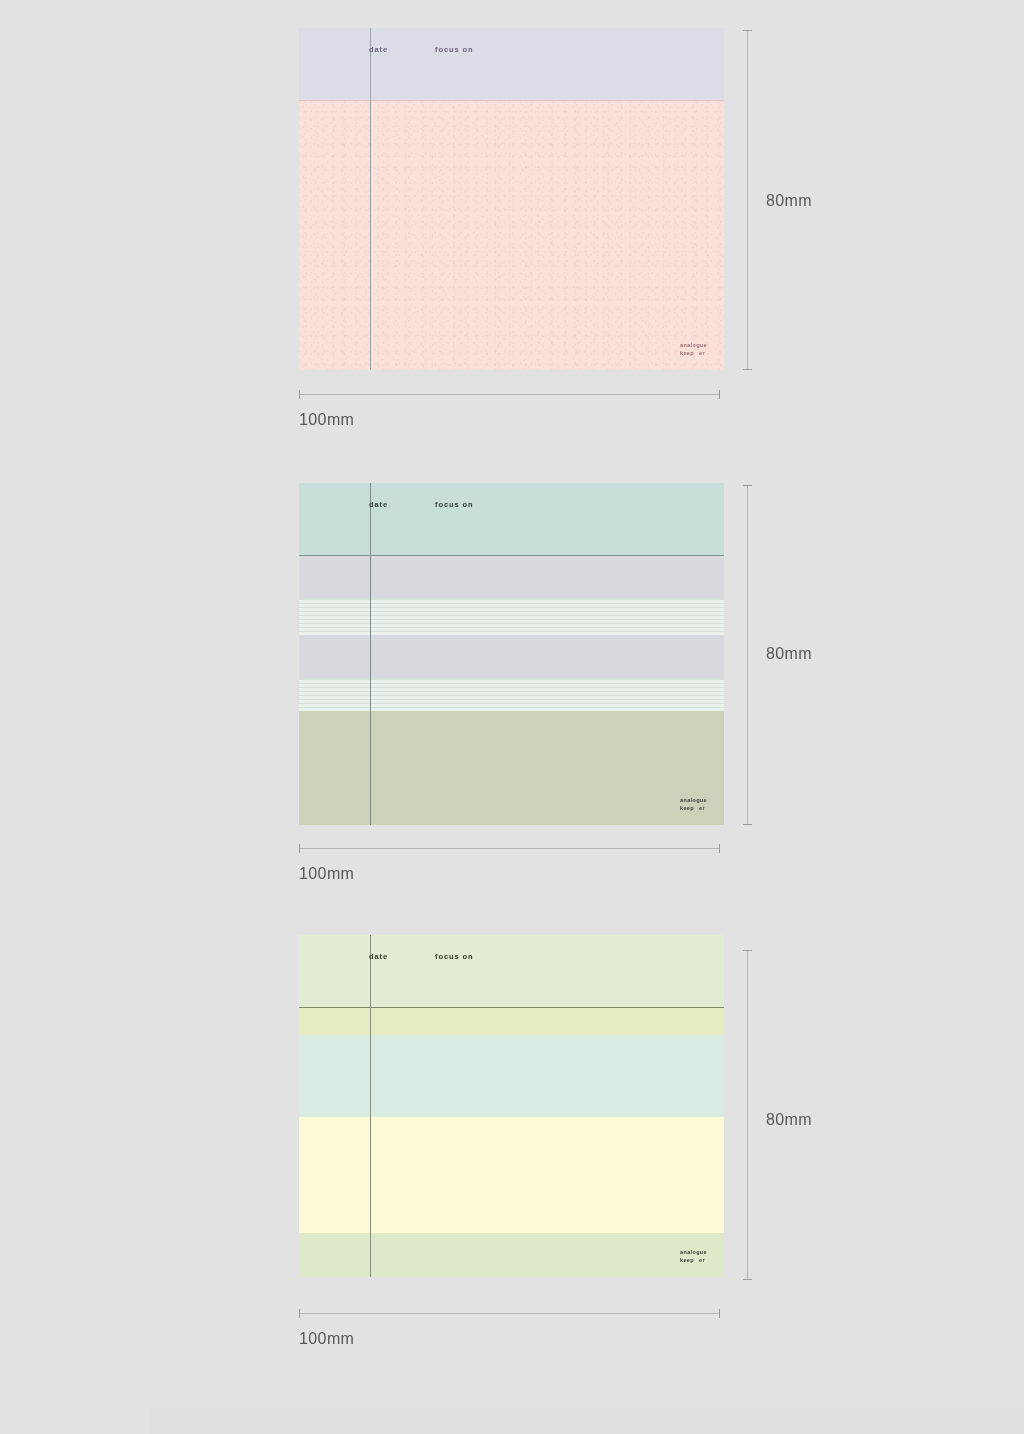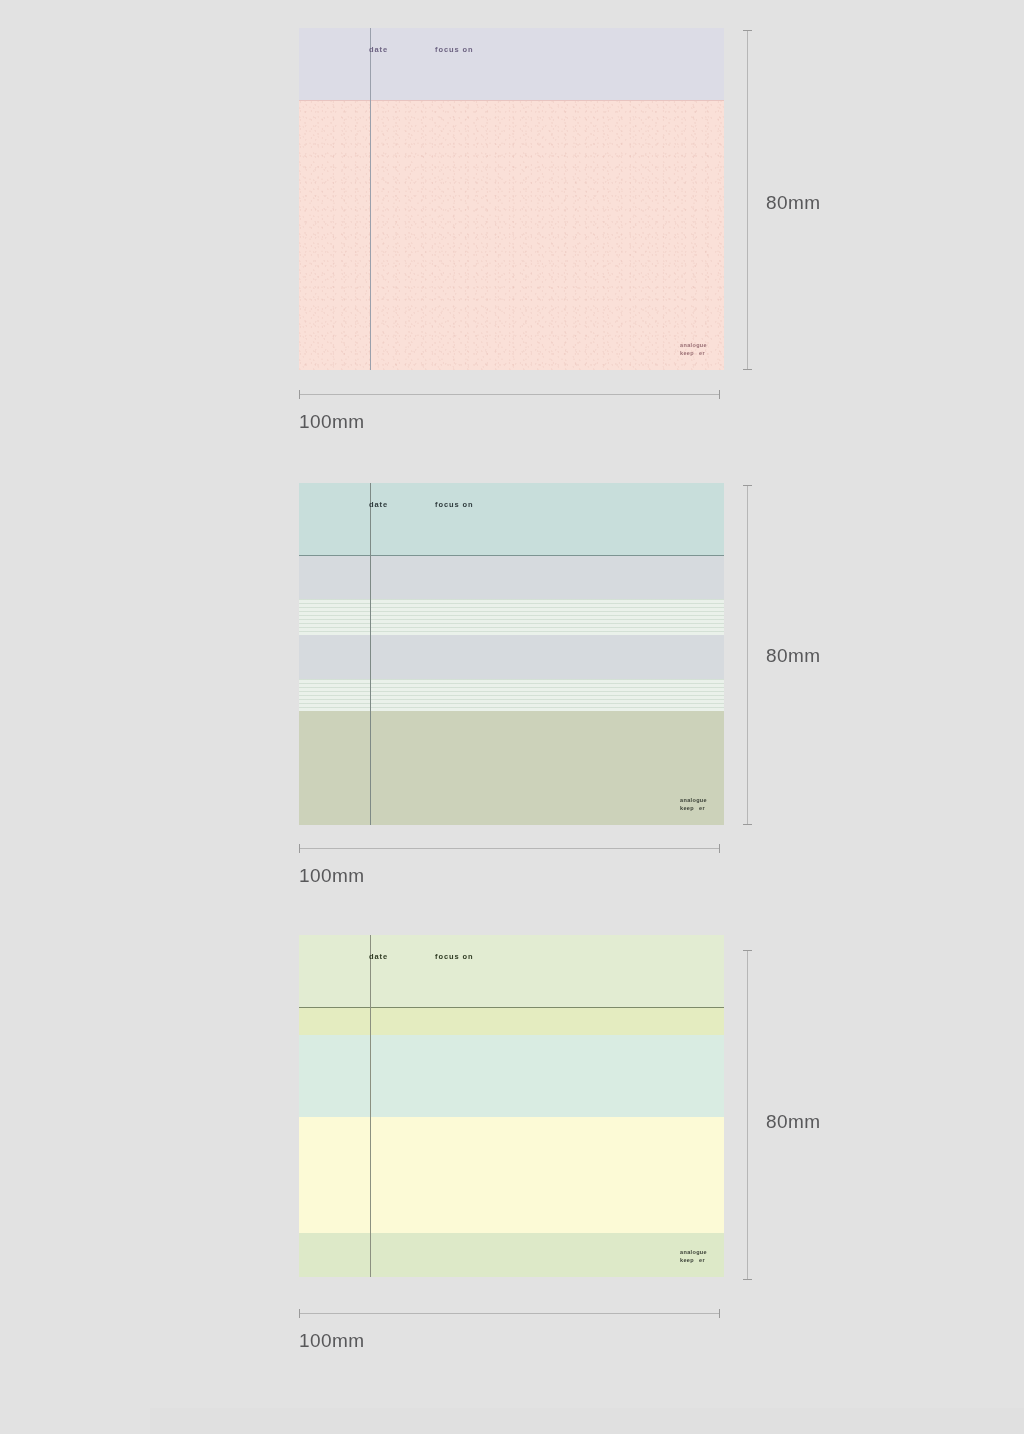--- a/index.html
+++ b/index.html
@@ -150,21 +150,21 @@
     top: -4px;
     width: 1px;
     height: 9px;
     background: #9a9a9a;
   }
   .dim-h::before { left: 0; }
   .dim-h::after  { right: 0; }
 
   .dim-label {
     position: absolute;
-    font-size: 19px;
+    font-size: 16px;
     color: #58585a;
     letter-spacing: .4px;
     white-space: nowrap;
   }
   .dim-label-v { left: 766px; }
   .dim-label-h { text-align: left; width: 425px; left: 299px; }
 </style>
 </head>
 <body>
 

